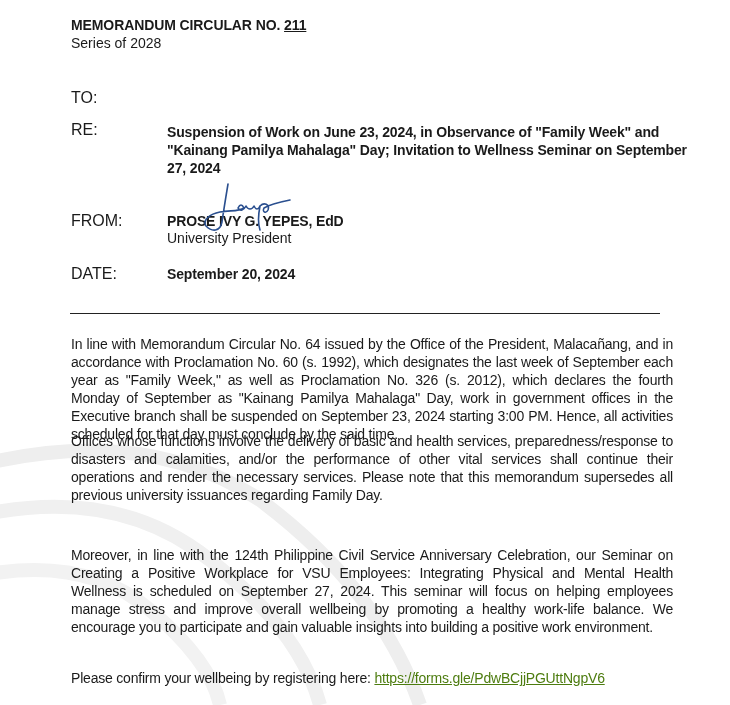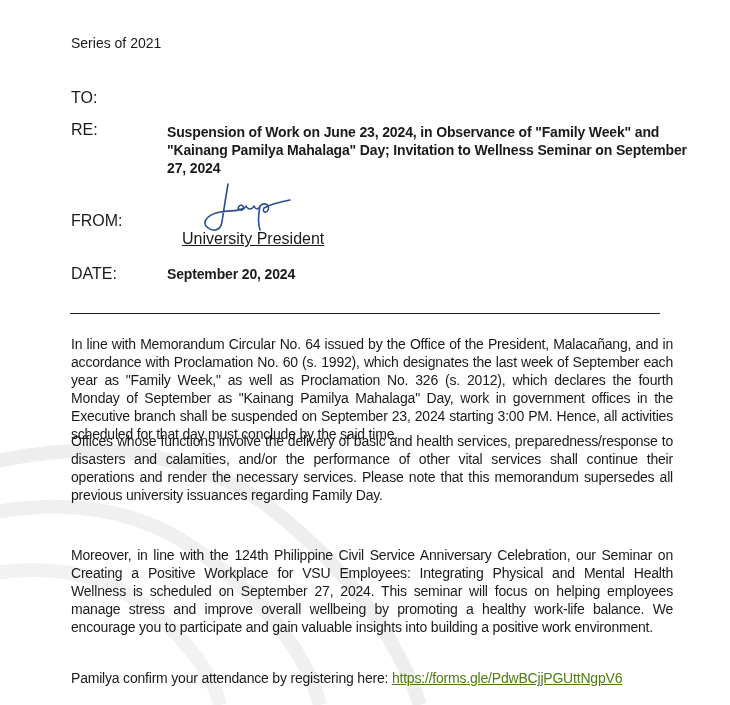--- a/index.html
+++ b/index.html
@@ -57,23 +57,22 @@
     .field-value {
       position: absolute;
       left: 167px;
       font-size: 14px;
       font-weight: bold;
       line-height: 18px;
       letter-spacing: -0.15px;
     }
     .field-sub {
       position: absolute;
-      left: 182px;
-      font-size: 16px;
-      text-decoration: underline;
+      left: 167px;
+      font-size: 14px;
     }
     .re-value {
       width: 520px;
     }
     .signature {
       position: absolute;
       left: 198px;
       top: 182px;
       width: 95px;
       height: 52px;
@@ -107,42 +106,47 @@
 <body>
 
 <svg class="watermark" viewBox="0 0 730 705" xmlns="http://www.w3.org/2000/svg">
   <path d="M -40 470 Q 140 420 260 500 Q 380 590 420 705" fill="none" stroke="#eeeeee" stroke-width="14"></path>
   <path d="M -40 520 Q 110 480 210 560 Q 300 630 320 705" fill="none" stroke="#f0f0f0" stroke-width="14"></path>
   <path d="M -40 580 Q 80 550 150 610 Q 210 660 220 705" fill="none" stroke="#f2f2f2" stroke-width="14"></path>
 </svg>
 
 <div class="page">
 
-  <div class="header-series">Series of 2021</div>
+  <div class="header-title">
+    <span>MEMORANDUM CIRCULAR NO.</span>
+    <span class="num">211</span>
+  </div>
+  <div class="header-series">Series of 2028</div>
 
   <div class="field-label" style="top:89px;">TO:</div>
 
   <div class="field-label" style="top:121px;">RE:</div>
   <div class="field-value re-value" style="top:123px;">Suspension of Work on June 23, 2024, in Observance of "Family Week" and "Kainang Pamilya Mahalaga" Day; Invitation to Wellness Seminar on September 27, 2024</div>
 
   <svg class="signature" viewBox="0 0 95 52" xmlns="http://www.w3.org/2000/svg">
     <path d="M30 2 C 28 14, 26 26, 24 40 C 22 50, 14 50, 8 44 C 4 38, 12 32, 22 30 C 32 28, 40 30, 46 26
              C 44 22, 42 22, 40 26 C 42 30, 46 28, 48 24 C 50 28, 54 28, 56 24 C 58 28, 60 28, 62 24
              C 60 34, 60 42, 62 48 M 62 24 C 66 20, 72 22, 70 28 C 68 32, 64 30, 66 26 C 72 22, 82 20, 92 18" fill="none" stroke="#2a4f8f" stroke-width="1.6" stroke-linecap="round" stroke-linejoin="round"></path>
   </svg>
 
   <div class="field-label" style="top:212px;">FROM:</div>
+  <div class="field-value" style="top:212px;">PROSE IVY G. YEPES, EdD</div>
   <div class="field-sub" style="top:230px;">University President</div>
 
   <div class="field-label" style="top:265px;">DATE:</div>
   <div class="field-value" style="top:265px;">September 20, 2024</div>
 
   <div class="divider"></div>
 
   <div class="para" style="top:335px;"><span>In line with Memorandum Circular No. 64 issued by the Office of the President, Malacañang, and in accordance with Proclamation No. 60 (s. 1992), which designates the last week of September each year as "Family Week," as well as Proclamation No. 326 (s. 2012), which declares the fourth Monday of September as "</span><b>Kainang Pamilya Mahalaga</b><span>" Day, work in government offices in the Executive branch shall be </span><b>suspended on September 23, 2024 starting 3:00 PM</b><span>. Hence, all activities scheduled for that day must conclude by the said time.</span></div>
 
   <div class="para" style="top:432px;">Offices whose functions involve the delivery of basic and health services, preparedness/response to disasters and calamities, and/or the performance of other vital services shall continue their operations and render the necessary services. Please note that this memorandum supersedes all previous university issuances regarding Family Day.</div>
 
   <div class="para" style="top:546px;"><span>Moreover, in line with the 124th Philippine Civil Service Anniversary Celebration, </span><b>our Seminar on Creating a Positive Workplace for VSU Employees: Integrating Physical and Mental Health Wellness is scheduled on September 27, 2024.</b><span> This seminar will focus on helping employees manage stress and improve overall wellbeing by promoting a healthy work-life balance. We encourage you to participate and gain valuable insights into building a positive work environment.</span></div>
 
-  <div class="para" style="top:669px; text-align:left;"><span>Pamilya confirm your attendance by registering here: </span><a class="link" href="#">https://forms.gle/PdwBCjjPGUttNgpV6</a></div>
+  <div class="para" style="top:669px; text-align:left;"><span>Please confirm your wellbeing by registering here: </span><a class="link" href="#">https://forms.gle/PdwBCjjPGUttNgpV6</a></div>
 
 </div>
 
 </body></html>

